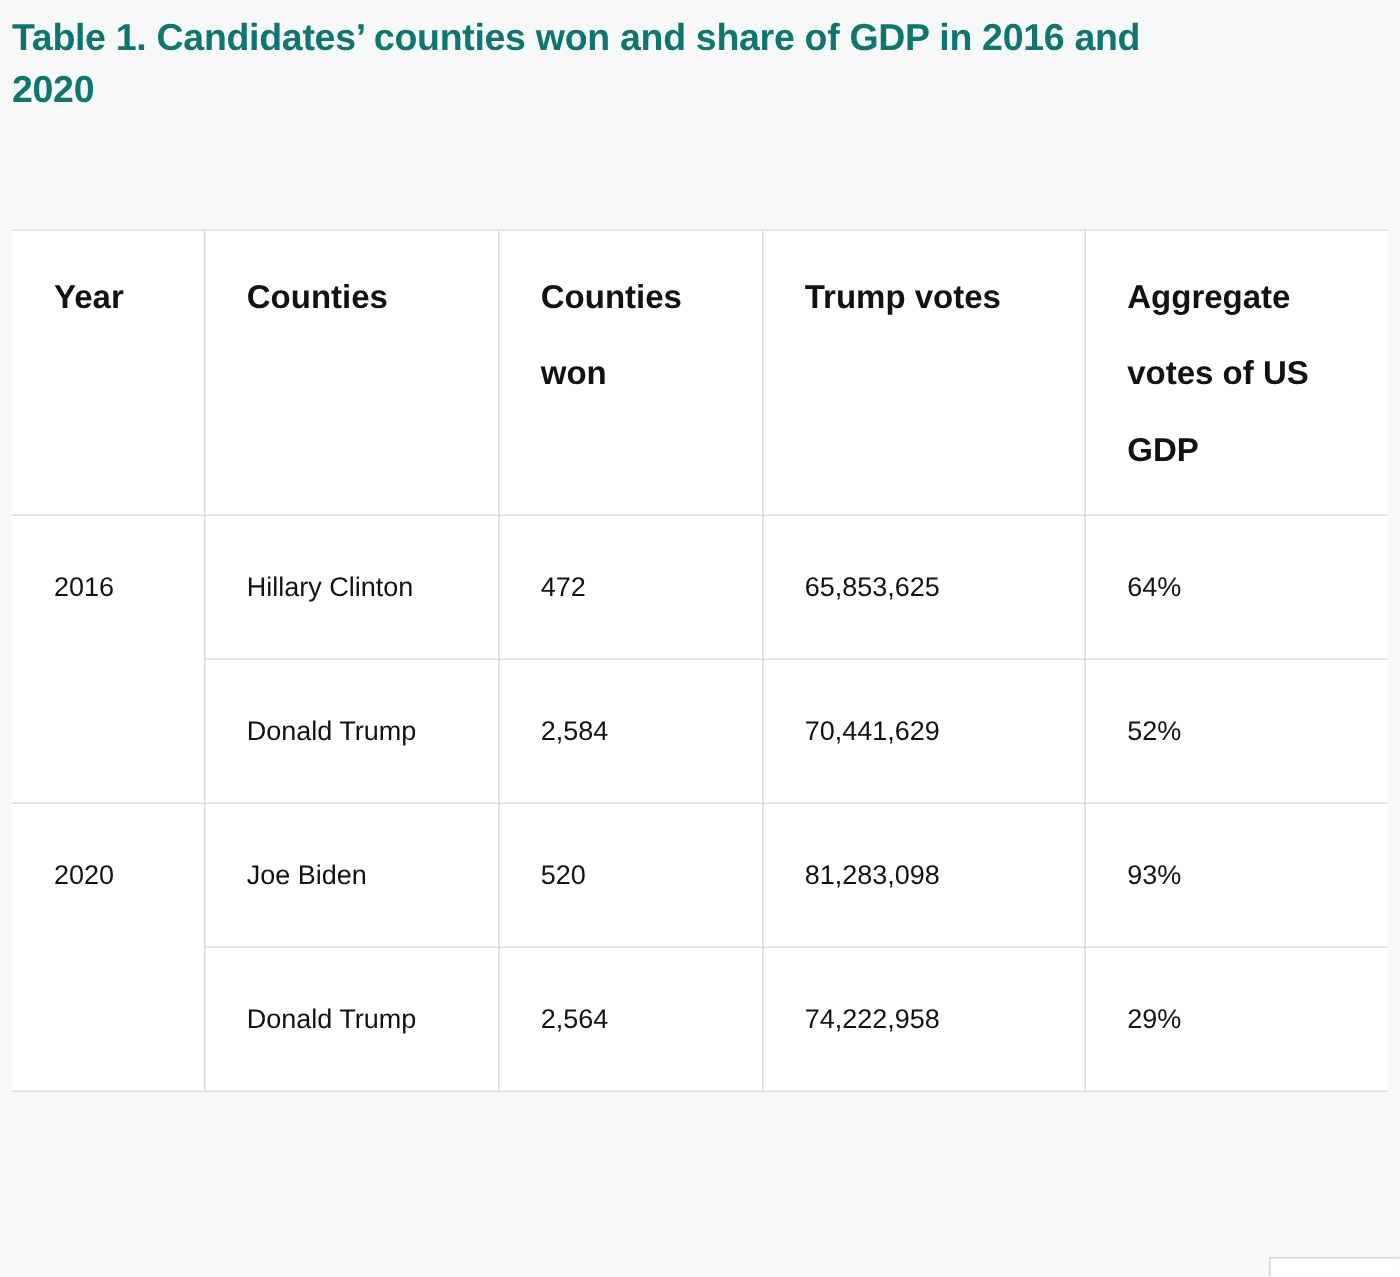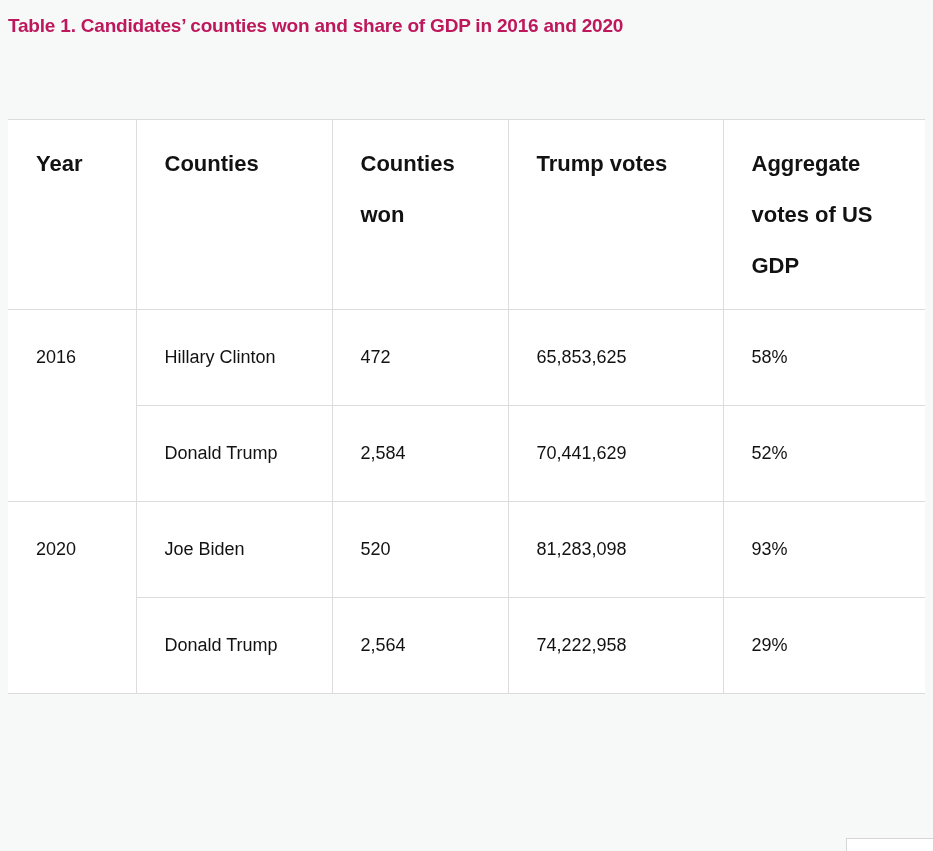--- a/index.html
+++ b/index.html
@@ -19,29 +19,29 @@
     width: 933px;
     height: 851px;
     background: #f7f8f8;
     box-sizing: border-box;
   }
   .title {
     position: absolute;
     top: 8px;
     left: 8px;
     width: 760px;
-    font-size: 19px;
+    font-size: 25px;
     line-height: 35px;
     font-weight: bold;
     letter-spacing: -0.2px;
-    color: #be185d;
+    color: #0f766e;
   }
   .table-wrap {
     position: absolute;
-    top: 119px;
+    top: 153px;
     left: 8px;
     width: 917px;
     background: #ffffff;
   }
   table.data {
     border-collapse: collapse;
     width: 917px;
     table-layout: fixed;
     background: #ffffff;
   }
@@ -118,21 +118,21 @@
           <th>Trump votes</th>
           <th>Aggregate votes of US GDP</th>
         </tr>
       </thead>
       <tbody>
         <tr class="thick-row">
           <td class="year-cell" rowspan="2">2016</td>
           <td>Hillary Clinton</td>
           <td>472</td>
           <td>65,853,625</td>
-          <td>58%</td>
+          <td>64%</td>
         </tr>
         <tr>
           <td>Donald Trump</td>
           <td>2,584</td>
           <td>70,441,629</td>
           <td>52%</td>
         </tr>
         <tr class="thick-row">
           <td class="year-cell" rowspan="2">2020</td>
           <td>Joe Biden</td>

